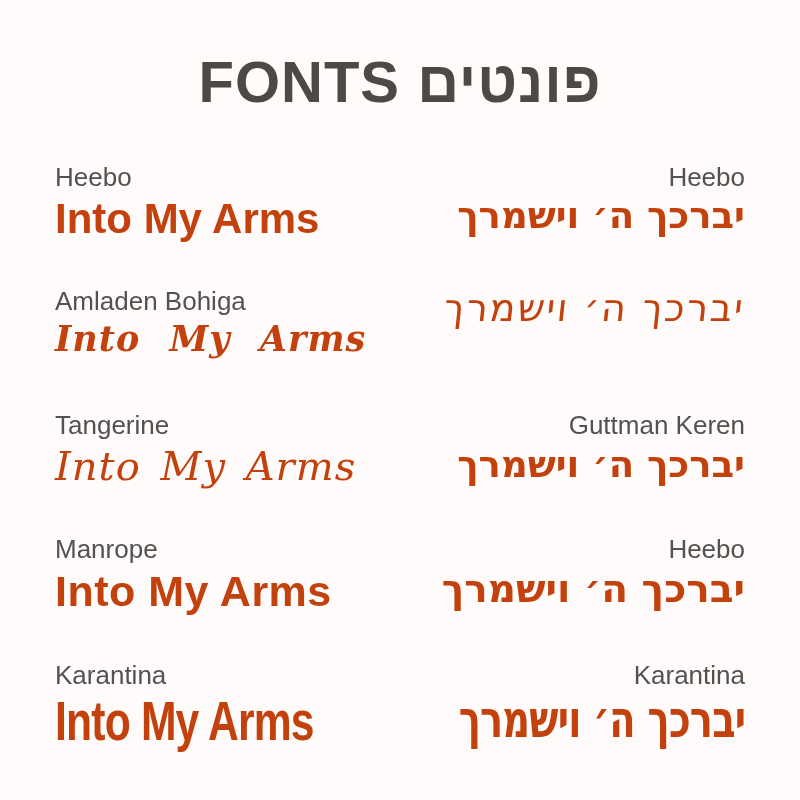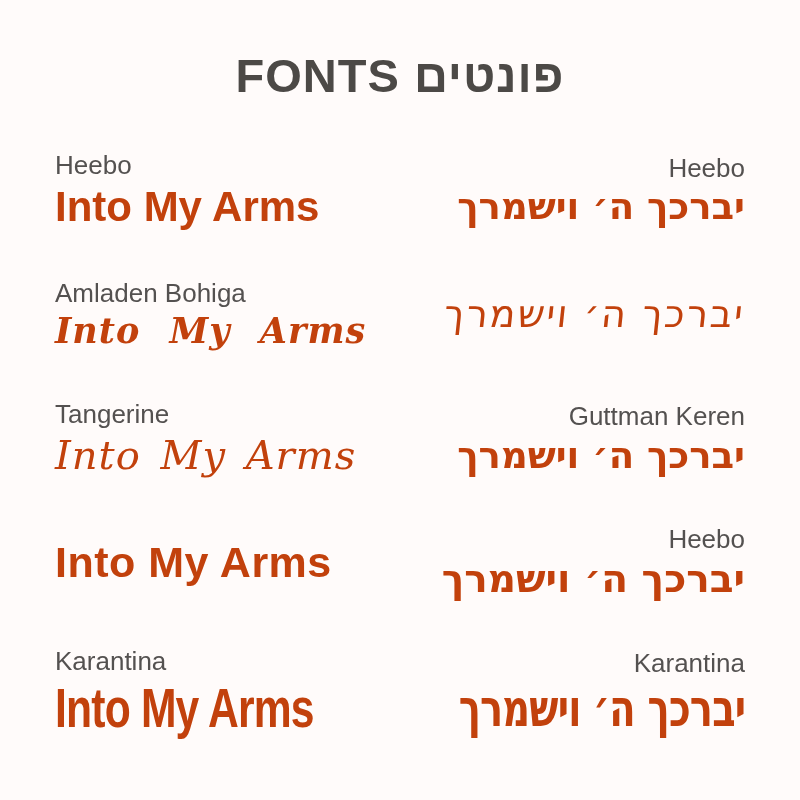--- a/index.html
+++ b/index.html
@@ -16,33 +16,33 @@
   }
   .page {
     box-sizing: border-box;
     width: 800px;
     height: 800px;
     padding: 48px 55px 30px 55px;
   }
   .page-title {
     margin: 0 0 10px 0;
     text-align: center;
-    font-size: 47px;
+    font-size: 58px;
     font-weight: 700;
     letter-spacing: 1px;
     color: #4C4946;
     font-family: "Liberation Sans", "DejaVu Sans", sans-serif;
   }
   .rows {
     margin-top: 48px;
   }
   .row {
     display: flex;
     justify-content: space-between;
-    align-items: center;
+    align-items: flex-start;
     margin-bottom: 44px;
     min-height: 80px;
   }
   .cell {
     flex: 1 1 50%;
     min-width: 0;
   }
   .cell.left  { text-align: left;  padding-right: 10px; }
   .cell.right { text-align: right; padding-left: 10px; }
   .font-label {
@@ -166,20 +166,21 @@
         <div class="sample s-calligraphy">Into My Arms</div>
       </div>
       <div class="cell right">
         <div class="font-label">Guttman Keren</div>
         <div class="sample" dir="rtl"><span class="h-guttman">יברכך ה׳ וישמרך</span></div>
       </div>
     </div>
 
     <div class="row">
       <div class="cell left">
+        <div class="font-label">Manrope</div>
         <div class="sample s-manrope">Into My Arms</div>
       </div>
       <div class="cell right">
         <div class="font-label">Heebo</div>
         <div class="sample" dir="rtl"><span class="h-rubik">יברכך ה׳ וישמרך</span></div>
       </div>
     </div>
 
     <div class="row">
       <div class="cell left">

